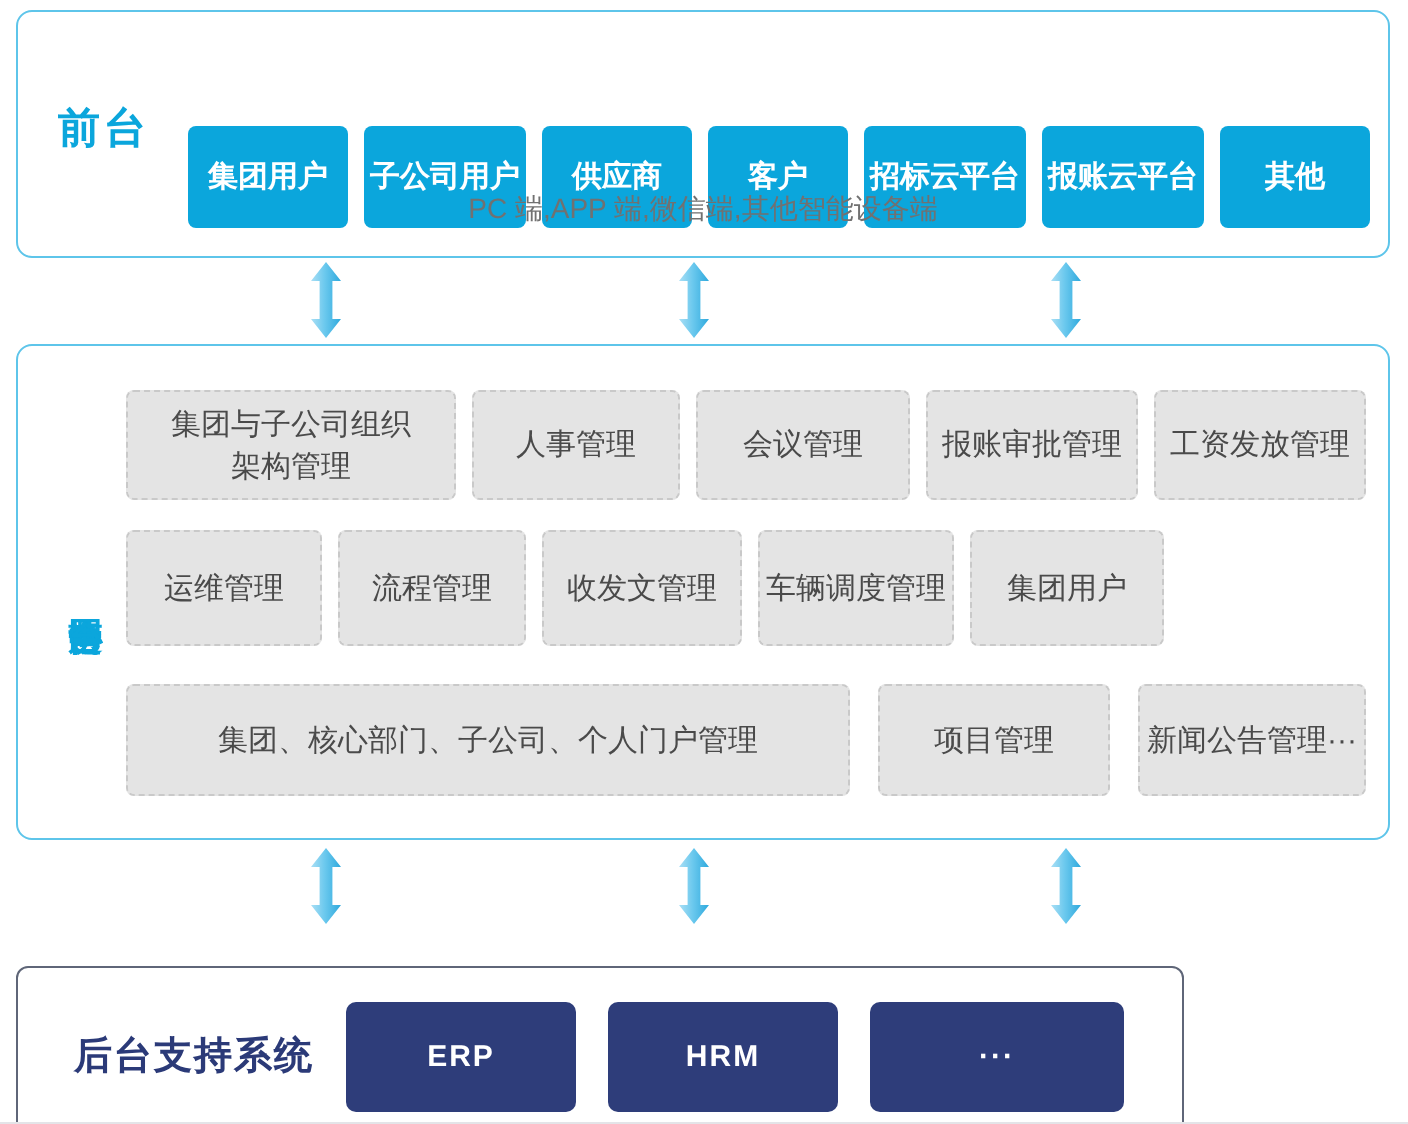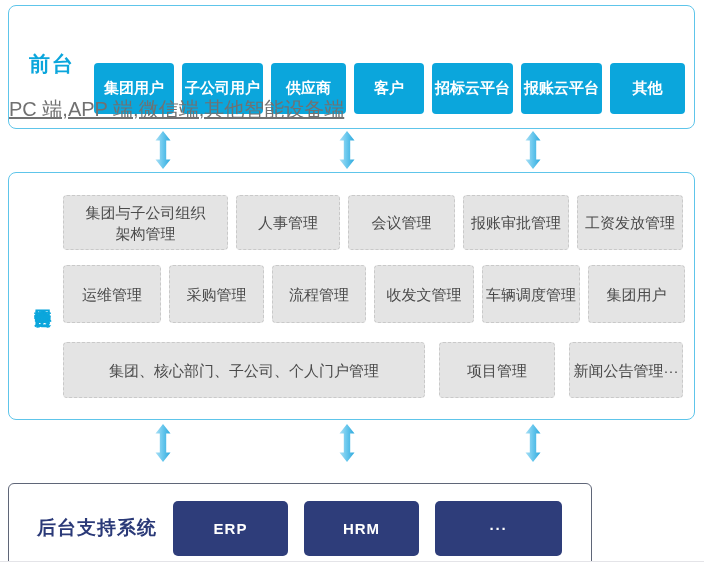--- a/index.html
+++ b/index.html
@@ -43,22 +43,22 @@
   .front-boxes {
     position: absolute; left: 85px; top: 21px; display: flex; gap: 8px; margin-top: 36px;
   }
   .bluebox {
     height: 51px; background: #0ba6dc; border-radius: 4px;
     color: #ffffff; font-size: 15px; font-weight: bold;
     display: flex; align-items: center; justify-content: center;
     text-align: center;
   }
   .front-subtitle {
-    position: absolute; left: 0; right: 0; top: 90px; 
-    color: #717171; font-size: 20px; text-decoration: underline;
+    position: absolute; left: 0; right: 0; top: 90px; text-align: center;
+    color: #717171; font-size: 14px;
   }
 
   
   .mid-content { position: absolute; left: 54px; top: 0; width: 622px; height: 100%; }
   .mid-row { position: absolute; left: 0; display: flex; gap: 8px; }
   .row1 { top: 22px;  height: 55px; }
   .row2 { top: 92px;  height: 58px; }
   .row3 { top: 169px; height: 56px; gap: 14px; }
   .gbox {
     background: #e4e4e4; border: 1px dashed #c9c9c9; border-radius: 4px;
@@ -139,21 +139,20 @@
       <div class="mid-row row1">
         <div class="gbox" style="width:165px">集团与子公司组织
 架构管理</div>
         <div class="gbox" style="width:104px">人事管理</div>
         <div class="gbox" style="width:107px">会议管理</div>
         <div class="gbox" style="width:106px">报账审批管理</div>
         <div class="gbox" style="width:106px">工资发放管理</div>
       </div>
       <div class="mid-row row2">
         <div class="gbox" style="width:98px">运维管理</div>
-        <div class="gbox" style="width:95px">采购管理</div>
         <div class="gbox" style="width:94px">流程管理</div>
         <div class="gbox" style="width:100px">收发文管理</div>
         <div class="gbox" style="width:98px">车辆调度管理</div>
         <div class="gbox" style="width:97px">集团用户</div>
       </div>
       <div class="mid-row row3">
         <div class="gbox" style="width:362px">集团、核心部门、子公司、个人门户管理</div>
         <div class="gbox" style="width:116px">项目管理</div>
         <div class="gbox" style="width:114px">新闻公告管理···</div>
       </div>

